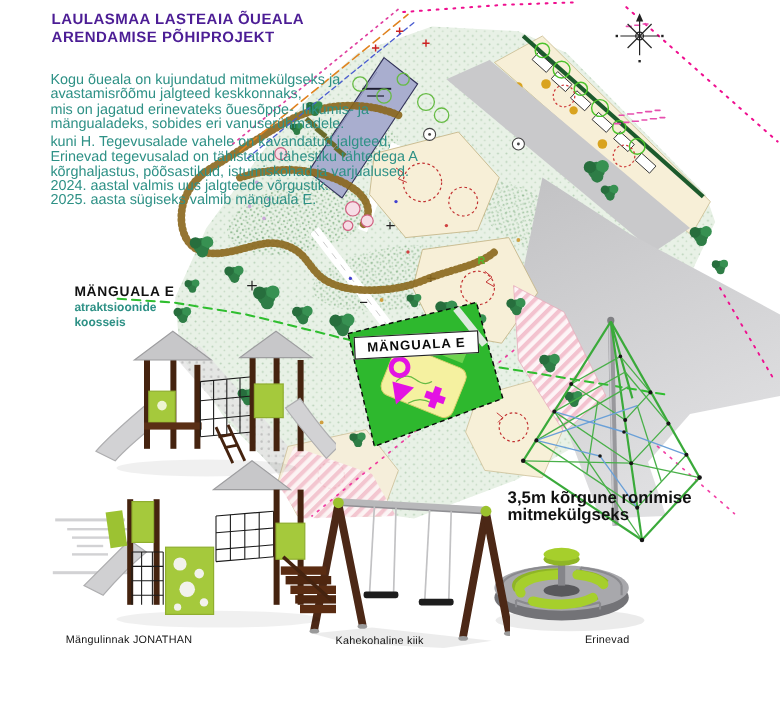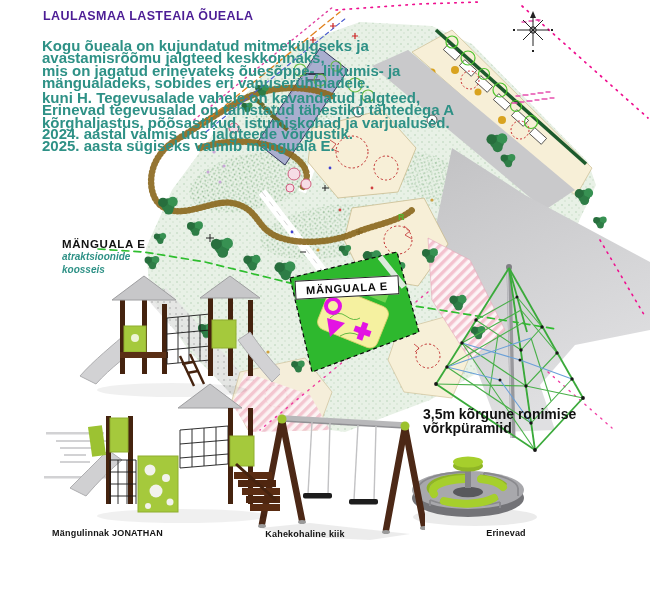--- a/index.html
+++ b/index.html
@@ -2,37 +2,37 @@
 <html><head>
 <meta charset="utf-8">
 <style>
   html,body{margin:0;padding:0;background:#fff;}
   .page{position:relative;width:650px;height:596px;background:#ffffff;overflow:hidden;
         font-family:"Liberation Sans",sans-serif;}
   .layer{position:absolute;left:0;top:0;}
   
   .title{position:absolute;left:43px;top:9px;color:#4c1d95;font-weight:bold;
          font-size:12.5px;line-height:14.5px;letter-spacing:.4px;z-index:5;}
-  .para{position:absolute;left:42px;color:#2e9186;font-weight:bold;
-        font-size:15px;line-height:12.4px;z-index:5;}
+  .para{position:absolute;left:42px;color:#2e9186;font-weight:normal;
+        font-size:12px;line-height:12.4px;z-index:5;margin-top:20px;}
   .p1{top:40px;} .p2{top:92px;} .p3{top:128px;}
   
   .callout{position:absolute;left:62px;top:238px;z-index:5;}
   .callout .c-title{font-size:11.5px;font-weight:bold;color:#111;letter-spacing:.6px;}
-  .callout .c-line{font-size:10px;font-weight:bold;color:#2e9186;line-height:13px;font-style:italic;}
+  .callout .c-line{font-size:10px;font-weight:bold;color:#2e9186;line-height:13px;}
   
   .zone-label{position:absolute;left:295px;top:278px;width:102px;height:17px;
               background:#ffffff;border:1px solid #222;transform:rotate(-3deg);
               display:flex;align-items:center;justify-content:center;
               font-size:11px;font-weight:bold;color:#0a0a0a;letter-spacing:.8px;z-index:6;}
   
-  .eq-label{position:absolute;font-size:9px;font-weight:bold;color:#141414;
+  .eq-label{position:absolute;font-size:9px;font-weight:normal;color:#141414;
             text-align:center;letter-spacing:.2px;z-index:8;}
   .lbl-jonathan{left:40px;top:528px;width:135px;}
-  .lbl-swing{left:245px;top:529px;width:120px;}
+  .lbl-swing{left:233px;top:529px;width:120px;text-align:right;}
   .lbl-carousel{left:462px;top:528px;width:88px;}
   .lbl-pyramid{position:absolute;left:423px;top:408px;z-index:8;
                font-size:14px;font-weight:bold;color:#111;line-height:13.5px;text-align:left;}
   svg{display:block;}
 </style>
 </head>
 <body>
 
 <div class="page">
 
@@ -492,20 +492,21 @@
         <rect x="190" y="220" width="38" height="7" fill="#5a2c12"></rect>
         <rect x="194" y="228" width="38" height="7" fill="#4f260f"></rect>
         <rect x="198" y="236" width="38" height="7" fill="#5a2c12"></rect>
         <line x1="184" y1="196" x2="224" y2="232" stroke="#45230f" stroke-width="3"></line>
       </g>
     </g>
   </svg>
 
   <div class="title">
     <div>LAULASMAA LASTEAIA ÕUEALA</div>
+    <div>ARENDAMISE PÕHIPROJEKT</div>
   </div>
 
   <div class="para p1">
     <div>Kogu õueala on kujundatud mitmekülgseks ja</div>
     <div>avastamisrõõmu jalgteed keskkonnaks,</div>
     <div>mis on jagatud erinevateks õuesõppe-, liikumis- ja</div>
     <div>mängualadeks, sobides eri vanuserühmadele.</div>
   </div>
 
   <div class="para p2">
@@ -522,20 +523,20 @@
   <div class="callout">
     <div class="c-title">MÄNGUALA E</div>
     <div class="c-line">atraktsioonide</div>
     <div class="c-line">koosseis</div>
   </div>
 
   <div class="zone-label">MÄNGUALA E</div>
 
   <div class="lbl-pyramid">
     <div>3,5m kõrgune ronimise</div>
-    <div>võrkpüramiid</div>
+    <div>mitmekülgseks</div>
   </div>
 
   <div class="eq-label lbl-jonathan">Mängulinnak JONATHAN</div>
   <div class="eq-label lbl-swing">Kahekohaline kiik</div>
   <div class="eq-label lbl-carousel">Erinevad</div>
 
 </div>
 
 </body></html>

